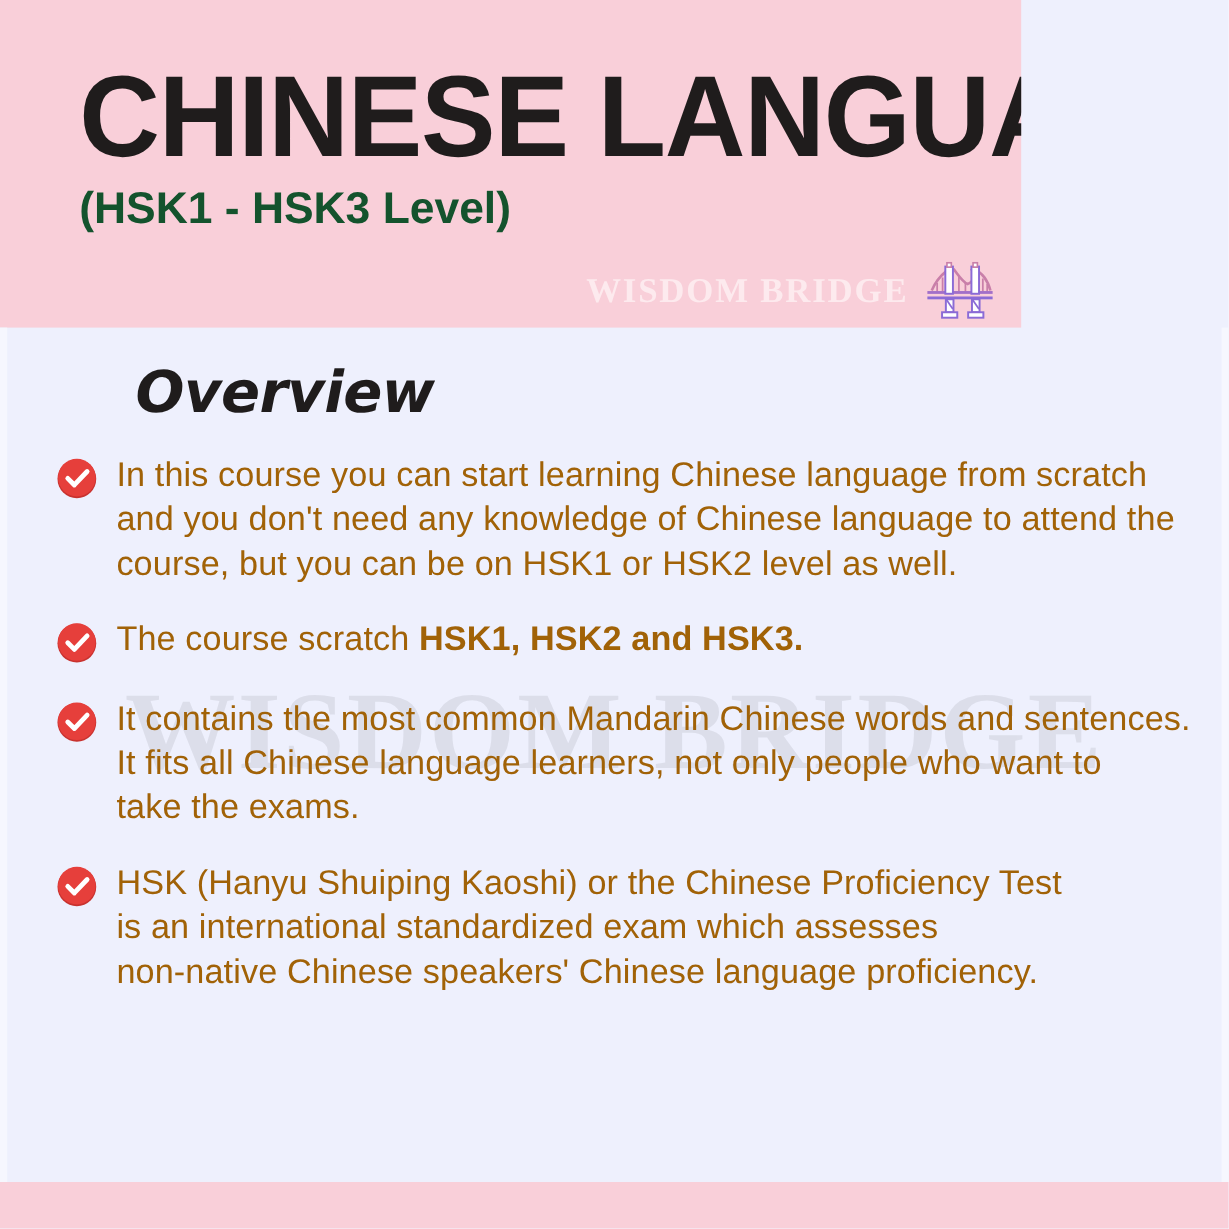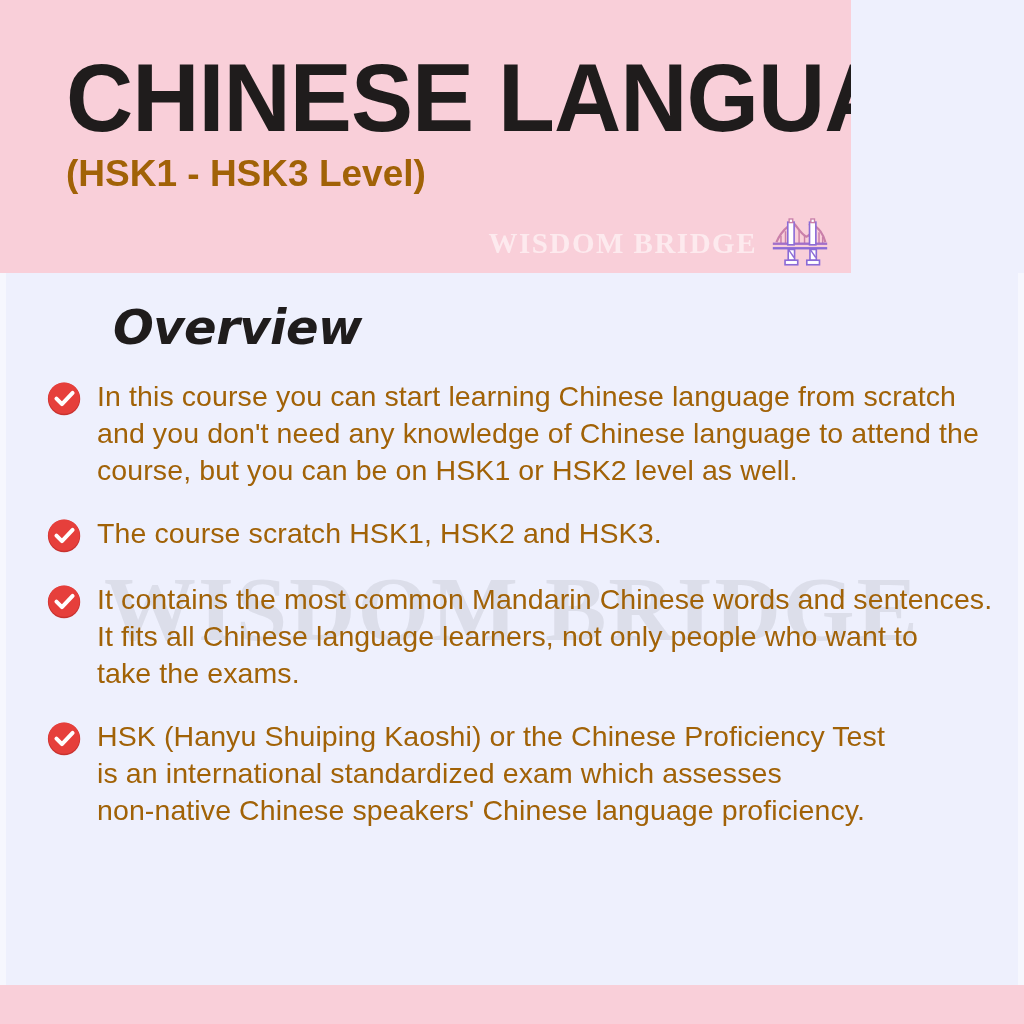--- a/index.html
+++ b/index.html
@@ -49,21 +49,21 @@
   }
 
   .title-sub {
     position: absolute;
     left: 66px;
     top: 155px;
     font-family: "Liberation Sans Narrow", "Liberation Sans", sans-serif;
     font-weight: 700;
     font-size: 37px;
     line-height: 1;
-    color: #a16207;
+    color: #14532d;
     white-space: nowrap;
   }
 
   
   .brand-lockup {
     position: absolute;
     right: 22px;
     top: 216px;
     display: flex;
     align-items: center;
@@ -150,21 +150,21 @@
 
   .bullet-text {
     font-family: "Liberation Sans Narrow", "Liberation Sans", sans-serif;
     font-size: 28.5px;
     line-height: 1.30;
     color: #a16207;
     white-space: pre-line;
     letter-spacing: 0.1px;
   }
   .bullet-text b {
-    font-weight: 400;
+    font-weight: 700;
   }
 
   
   .footer-band {
     position: absolute;
     left: 0;
     bottom: 0;
     width: 1024px;
     height: 39px;
     background: #f9cfd9;

